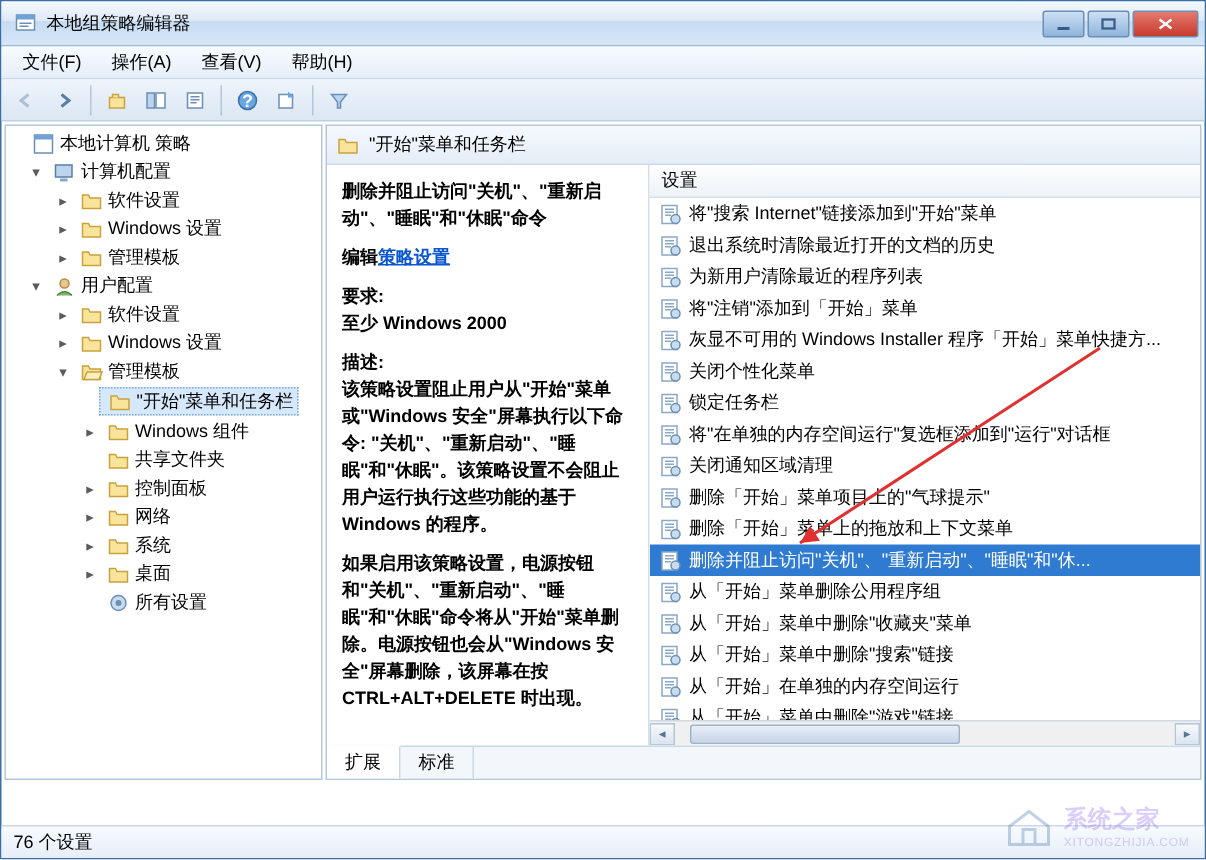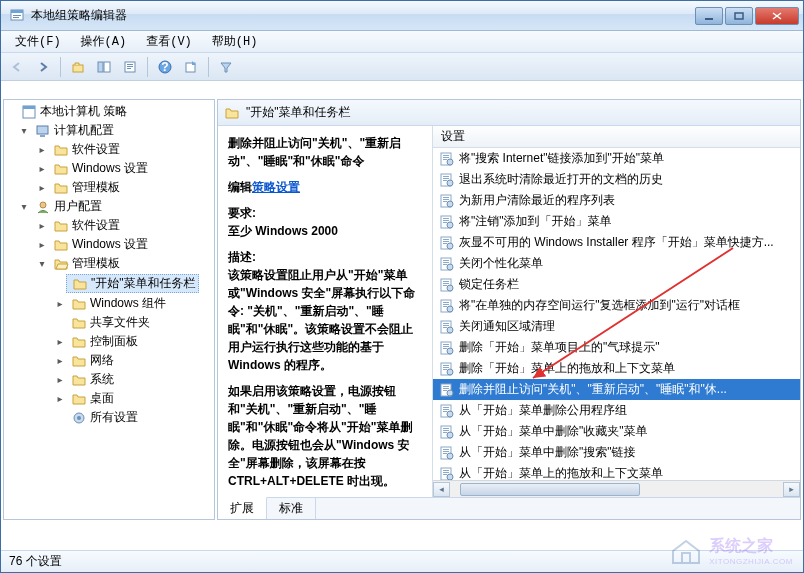--- a/index.html
+++ b/index.html
@@ -7,26 +7,26 @@
 .window { width: 804px; height: 573px; border: 1px solid #3b6ea5; background: #fff; display: flex; flex-direction: column; position: relative; }
 .titlebar { height: 30px; background: linear-gradient(to bottom, #f5f9fe 0%, #dde9f7 45%, #c7dcf2 46%, #d6e6f7 100%); display: flex; align-items: center; padding: 0 4px 0 8px; border-bottom: 1px solid #a0b8d8; }
 .titlebar-icon { width: 16px; height: 16px; margin-right: 6px; }
 .titlebar-title { flex: 1; color: #000; }
 .titlebar-btns { display: flex; gap: 2px; }
 .tbtn { width: 28px; height: 18px; border: 1px solid #6b8fb5; border-radius: 2px; display: flex; align-items: center; justify-content: center; color: #fff; font-weight: bold; font-size: 10px; cursor: pointer; }
 .tbtn.min { background: linear-gradient(#cde0f5,#8fb4da); color:#3a5b85;}
 .tbtn.max { background: linear-gradient(#cde0f5,#8fb4da); color:#3a5b85;}
 .tbtn.close { background: linear-gradient(#e57a6f,#c83a2c); width: 44px; }
 .menubar { height: 22px; background: linear-gradient(#f7fbff,#e6eef8); display: flex; align-items: center; padding: 0 6px; gap: 4px; border-bottom: 1px solid #c9d8ea; }
-.menuitem { padding: 2px 8px; cursor: pointer; font-family: Liberation Mono, monospace; }
+.menuitem { padding: 2px 8px; cursor: pointer; }
 .toolbar { height: 28px; background: linear-gradient(#eef4fb,#dbe7f4); display: flex; align-items: center; padding: 0 4px; gap: 2px; border-bottom: 1px solid #c0cfde; }
 .tb-btn { width: 24px; height: 22px; display: flex; align-items: center; justify-content: center; border: 1px solid transparent; border-radius: 2px; cursor: pointer; }
 .tb-sep { width: 1px; height: 20px; background: #b6c6d8; margin: 0 3px; }
 .disabled { opacity: 0.4; cursor: default; }
-.body-area { flex: 1; display: flex; overflow: hidden; margin-top: 16px; }
+.body-area { flex: 1; display: flex; overflow: hidden; }
 .tree-pane { width: 212px; border: 1px solid #b5c7da; margin: 2px; overflow: auto; background: #fff; padding: 2px 0; }
 .tree-item { display: flex; align-items: center; padding: 1px 0 1px 0; white-space: nowrap; cursor: pointer; }
 .tree-item.selected > .row-inner { background: #d6e8fb; border: 1px dotted #7aa7d6; padding: 0 2px; }
 .row-inner { display:flex; align-items:center; padding:0 2px;}
 .twisty { width: 12px; text-align: center; color: #5b5b5b; font-size: 10px; }
 .tw-none { display:inline-block; width:12px;}
 .node-icon { width: 16px; height: 16px; margin: 0 3px; display: inline-flex; align-items:center; justify-content:center;}
 .node-label {}
 .right-pane { flex: 1; display: flex; flex-direction: column; margin: 2px 2px 2px 0; border: 1px solid #b5c7da; overflow: hidden; }
 .rp-header { height: 26px; background: linear-gradient(#f5f9fe,#e4edf7); display: flex; align-items: center; padding: 0 6px; border-bottom: 1px solid #c9d8ea; }
@@ -572,21 +572,21 @@
               <div class="list-row">
                 <span class="li-icon">
                   <svg width="16" height="16">
                     <rect x="2" y="2" width="10" height="12" fill="#fff" stroke="#8aa8c8"></rect>
                     <rect x="4" y="4" width="6" height="1" fill="#8aa8c8"></rect>
                     <rect x="4" y="6" width="6" height="1" fill="#8aa8c8"></rect>
                     <rect x="4" y="8" width="4" height="1" fill="#8aa8c8"></rect>
                     <circle cx="11" cy="11" r="3" fill="#c8dbef" stroke="#6b8fb5"></circle>
                   </svg>
                 </span>
-                <span>从「开始」菜单上的拖放和上下文菜单</span>
+                <span>从「开始」在单独的内存空间运行</span>
               </div>
               <div class="list-row">
                 <span class="li-icon">
                   <svg width="16" height="16">
                     <rect x="2" y="2" width="10" height="12" fill="#fff" stroke="#8aa8c8"></rect>
                     <rect x="4" y="4" width="6" height="1" fill="#8aa8c8"></rect>
                     <rect x="4" y="6" width="6" height="1" fill="#8aa8c8"></rect>
                     <rect x="4" y="8" width="4" height="1" fill="#8aa8c8"></rect>
                     <circle cx="11" cy="11" r="3" fill="#c8dbef" stroke="#6b8fb5"></circle>
                   </svg>

